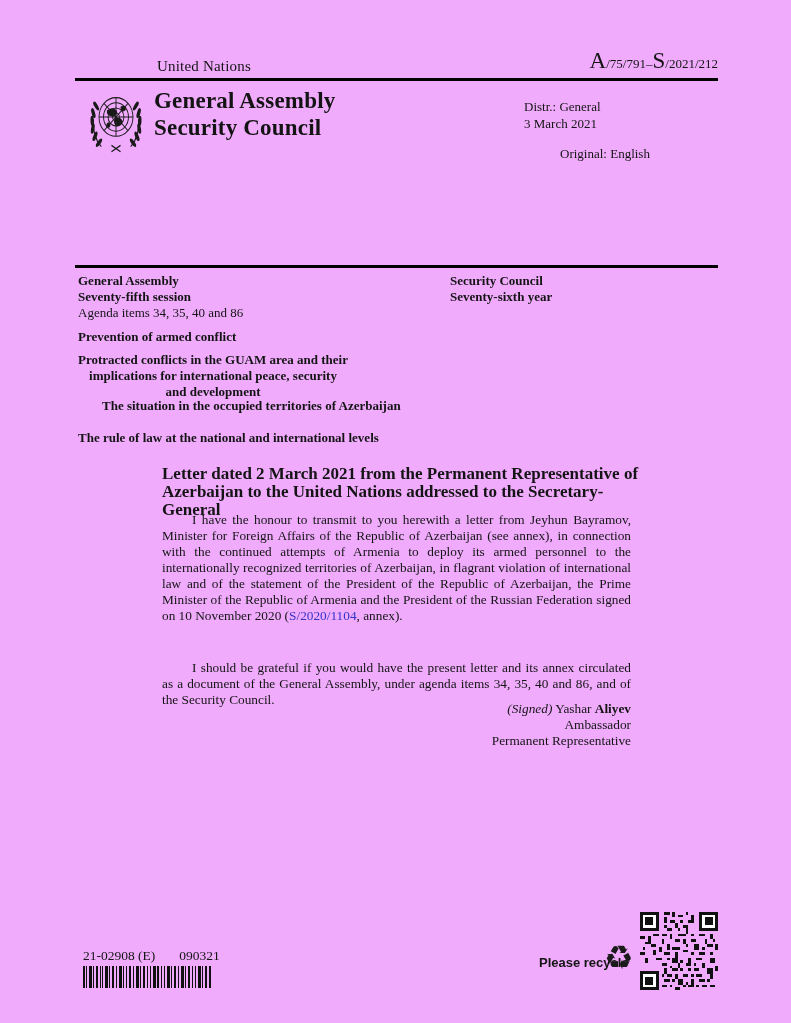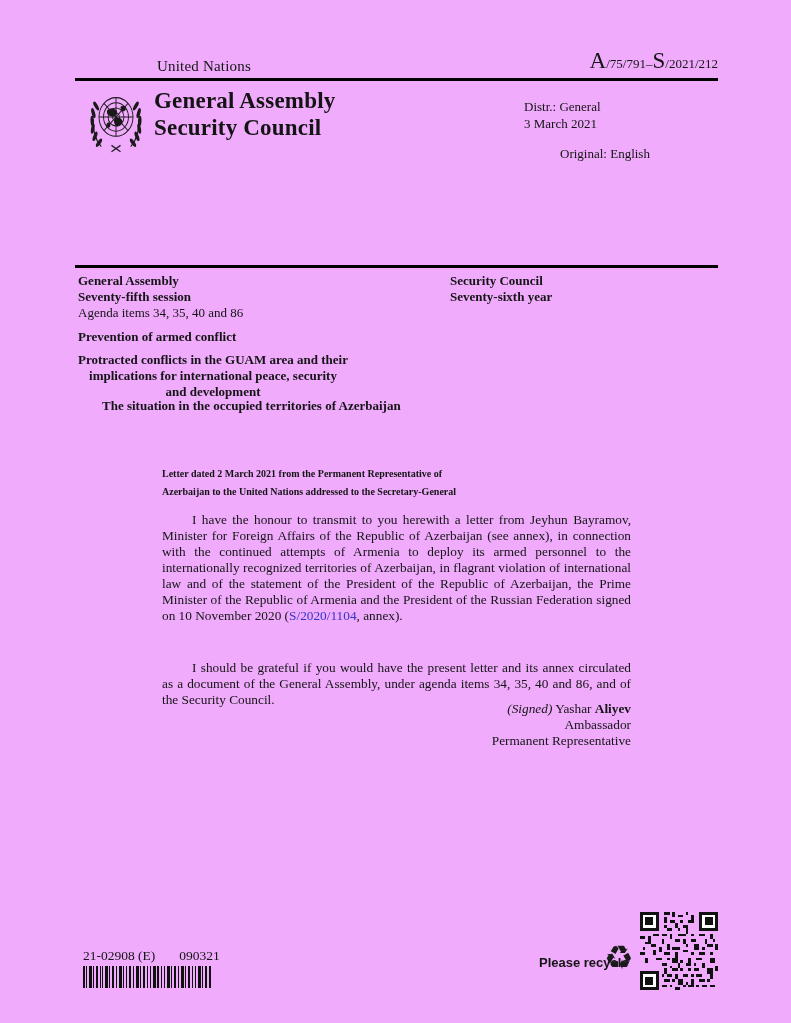--- a/index.html
+++ b/index.html
@@ -15,21 +15,21 @@
   .rule1{left:75px;top:78px;width:643px;height:3px;}
   .emblem{left:82px;top:86px;}
   .org-names{left:154px;top:87px;font-size:23px;font-weight:bold;line-height:27px;letter-spacing:.2px;}
   .distr{left:524px;top:98px;font-size:13px;line-height:17px;}
   .original{left:512px;top:146px;font-size:13px;margin-left:48px;}
   .rule2{left:75px;top:265px;width:643px;}
   .sess{font-size:13px;line-height:16px;}
   .sess-left{left:78px;top:273px;}
   .sess-right{left:450px;top:273px;}
   .topic{left:78px;font-size:13px;font-weight:bold;line-height:16px;text-align:center;}
-  .letter-title{left:162px;top:465px;width:480px;font-size:10px;font-weight:bold;line-height:18px;}
+  .letter-title{left:162px;top:465px;width:480px;font-size:17px;font-weight:bold;line-height:18px;}
   .para{left:162px;width:469px;font-size:13.3px;line-height:16px;text-align:justify;}
   .para .indent{display:inline-block;width:30px;}
   a.doclink{text-decoration:none;}
   .signature{left:162px;top:701px;width:469px;font-size:13.3px;line-height:16px;text-align:right;}
   .footer-id{left:83px;top:948px;font-size:13.5px;white-space:nowrap;}
   .footer-id .gap{margin-right:24px;}
   .barcode{left:83px;top:966px;}
   .recycle-label{left:539px;top:955px;font-size:13px;font-weight:bold;
                  font-family:"Liberation Sans","DejaVu Sans",sans-serif;}
   .recycle-glyph{left:604px;top:941px;font-size:33px;line-height:1;
@@ -110,20 +110,21 @@
     <div class="b">Seventy-sixth year</div>
   </div>
 
   <div class="abs topic" style="top:329px;">Prevention of armed conflict</div>
   <div class="abs topic" style="top:352px;">
     <div>Protracted conflicts in the GUAM area and their</div>
     <div>implications for international peace, security</div>
     <div>and development</div>
   </div>
   <div class="abs topic" style="top:398px;margin-left:24px;">The situation in the occupied territories of Azerbaijan</div>
+  <div class="abs topic" style="top:430px;">The rule of law at the national and international levels</div>
 
   <div class="abs letter-title">
     <div>Letter dated 2 March 2021 from the Permanent Representative of</div>
     <div>Azerbaijan to the United Nations addressed to the Secretary-General</div>
   </div>
 
   <div class="abs para" style="top:512px;"><span class="indent"></span><span>I have the honour to transmit to you herewith a letter from Jeyhun Bayramov, Minister for Foreign Affairs of the Republic of Azerbaijan (see annex), in connection with the continued attempts of Armenia to deploy its armed personnel to the internationally recognized territories of Azerbaijan, in flagrant violation of international law and of the statement of the President of the Republic of Azerbaijan, the Prime Minister of the Republic of Armenia and the President of the Russian Federation signed on 10 November 2020 (</span><a class="doclink" href="#" style="color: rgb(52, 52, 200);">S/2020/1104</a><span>, annex).</span></div>
 
   <div class="abs para" style="top:660px;"><span class="indent"></span><span>I should be grateful if you would have the present letter and its annex circulated as a document of the General Assembly, under agenda items 34, 35, 40 and 86, and of the Security Council.</span></div>
 

